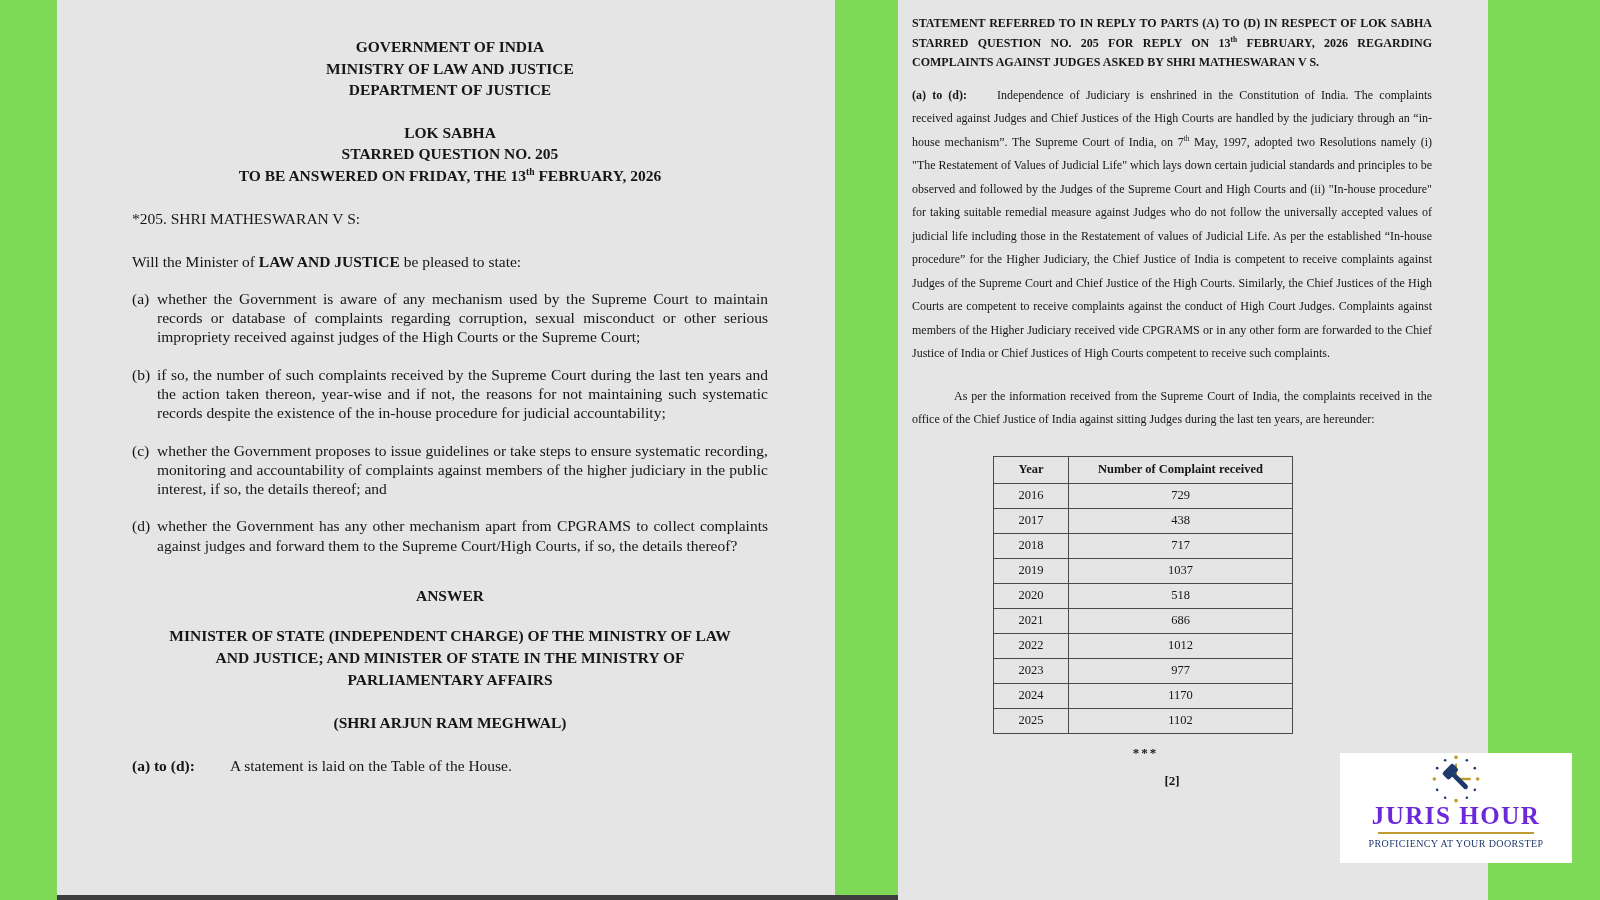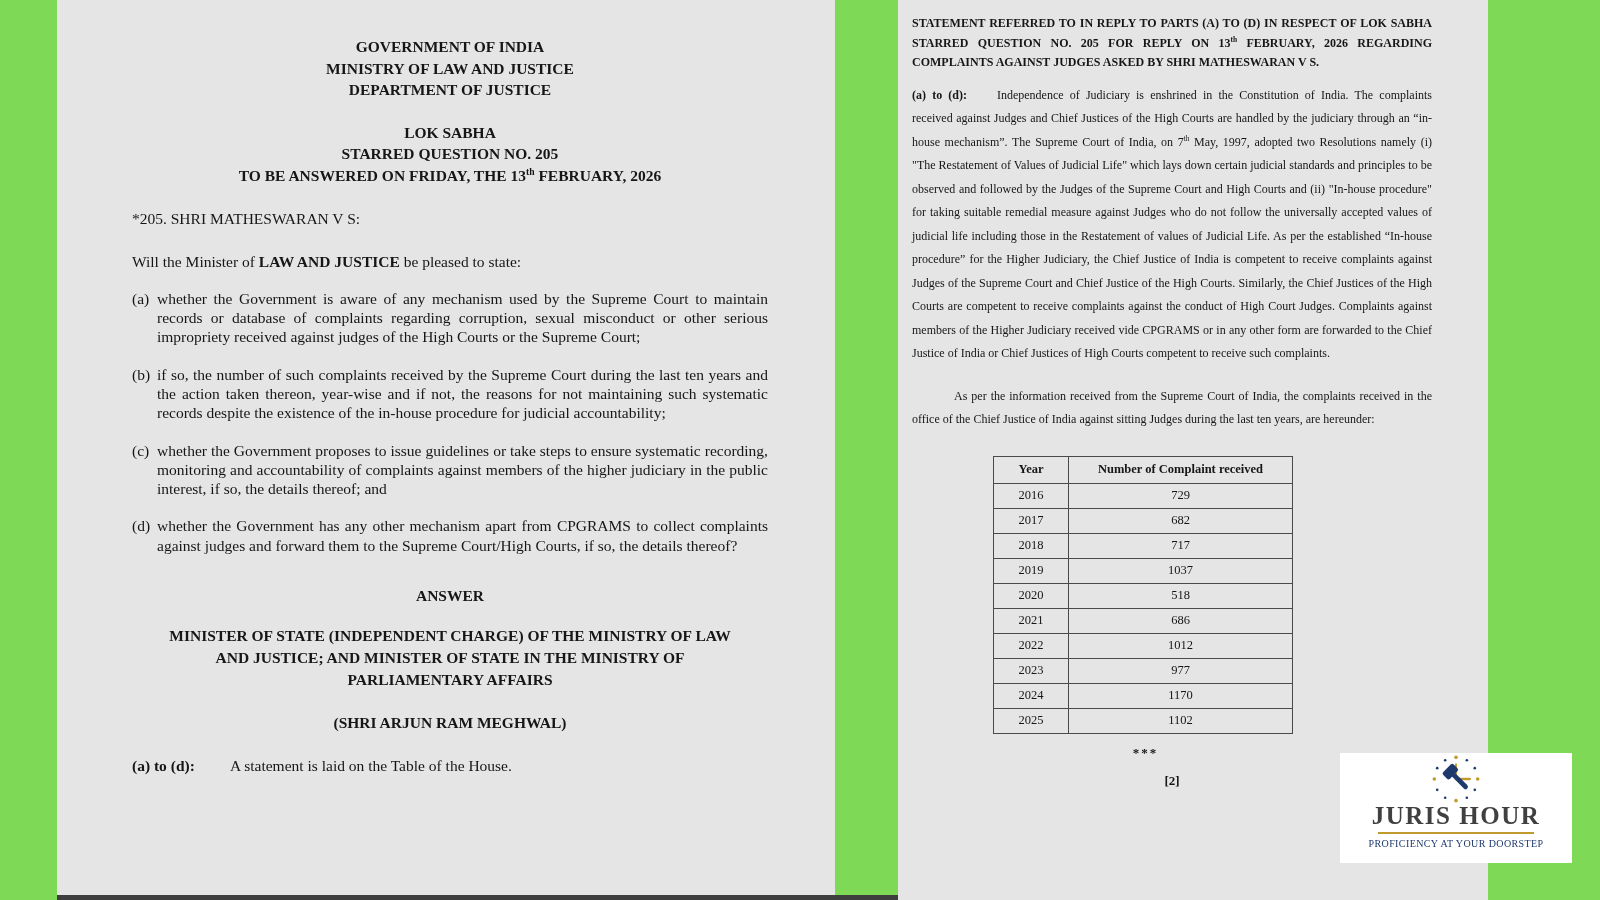--- a/index.html
+++ b/index.html
@@ -42,21 +42,21 @@
   .col-num{width:224px;}
   .end-marker{width:305px;margin-left:81px;text-align:center;font-weight:bold;letter-spacing:2px;line-height:13px;margin-top:3px;font-size:13px;}
   .page-num{text-align:center;font-weight:bold;margin-top:15px;line-height:14px;font-size:13px;}
   
   #logo-box{
     position:absolute;left:1340px;top:753px;width:232px;height:110px;background:#ffffff;
     display:flex;flex-direction:column;align-items:center;
   }
   .logo-name{
     font-family:"Liberation Serif","DejaVu Serif",serif;
-    font-size:25px;font-weight:600;color:#404040;letter-spacing:1.5px;line-height:26px;margin-top:-2px;
+    font-size:25px;font-weight:600;color:#6d28d9;letter-spacing:1.5px;line-height:26px;margin-top:-2px;
   }
   .logo-divider{width:156px;height:2px;background:#c19a2e;margin-top:3px;}
   .logo-tagline{
     font-size:10px;color:#1e3a6d;letter-spacing:0.4px;margin-top:4px;
     font-family:"Liberation Serif","DejaVu Serif",serif;
   }
   
   #bottom-strip{position:absolute;left:57px;top:895px;width:841px;height:5px;background:#3e3e3e;}
 </style>
 </head>
@@ -145,21 +145,21 @@
         </tr>
       </thead>
       <tbody>
       <tr>
         <td>2016</td>
         <td>729</td>
       </tr>
 
       <tr>
         <td>2017</td>
-        <td>682</td>
+        <td>438</td>
       </tr>
 
       <tr>
         <td>2018</td>
         <td>717</td>
       </tr>
 
       <tr>
         <td>2019</td>
         <td>1037</td>

